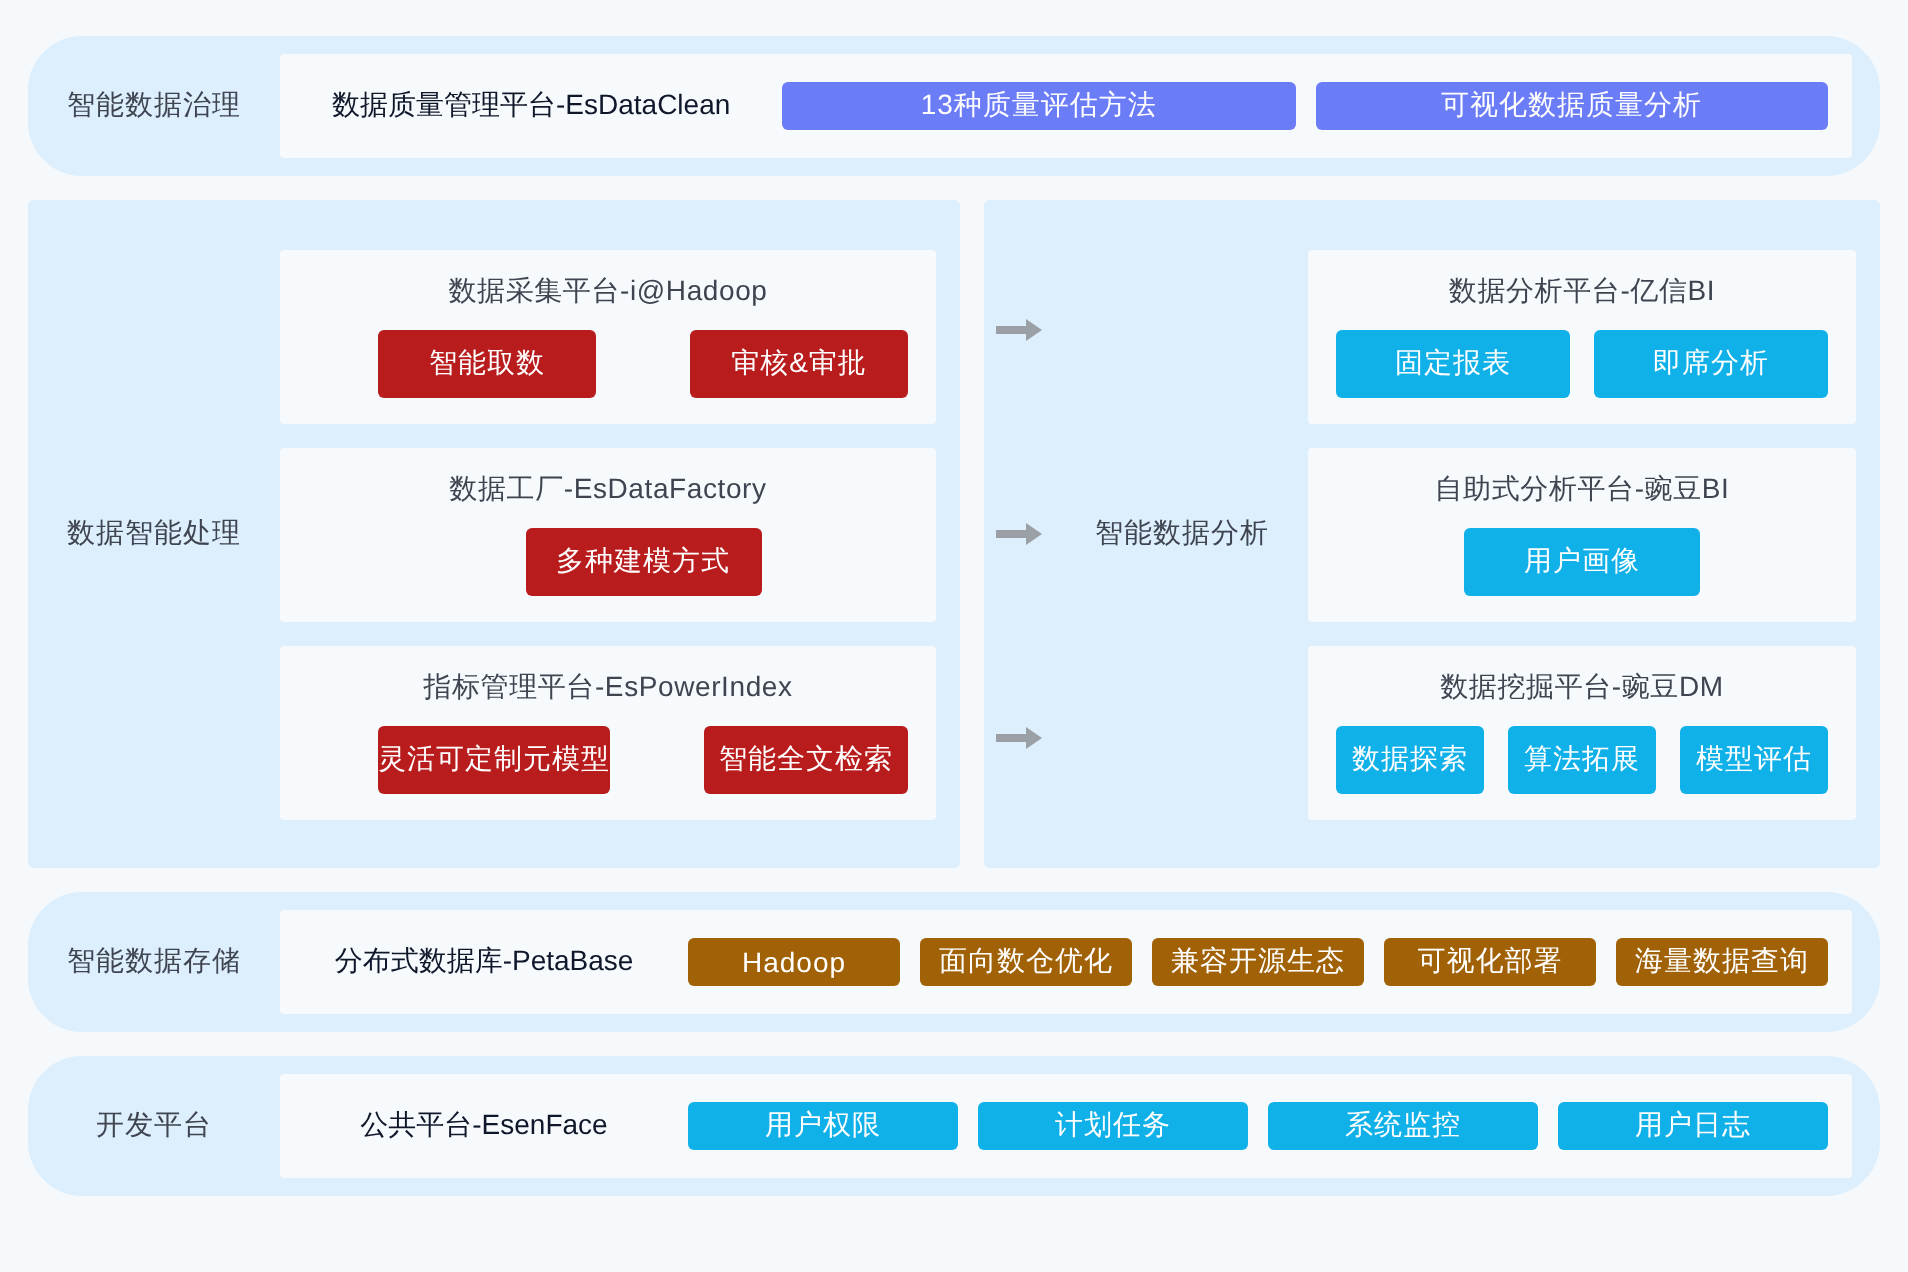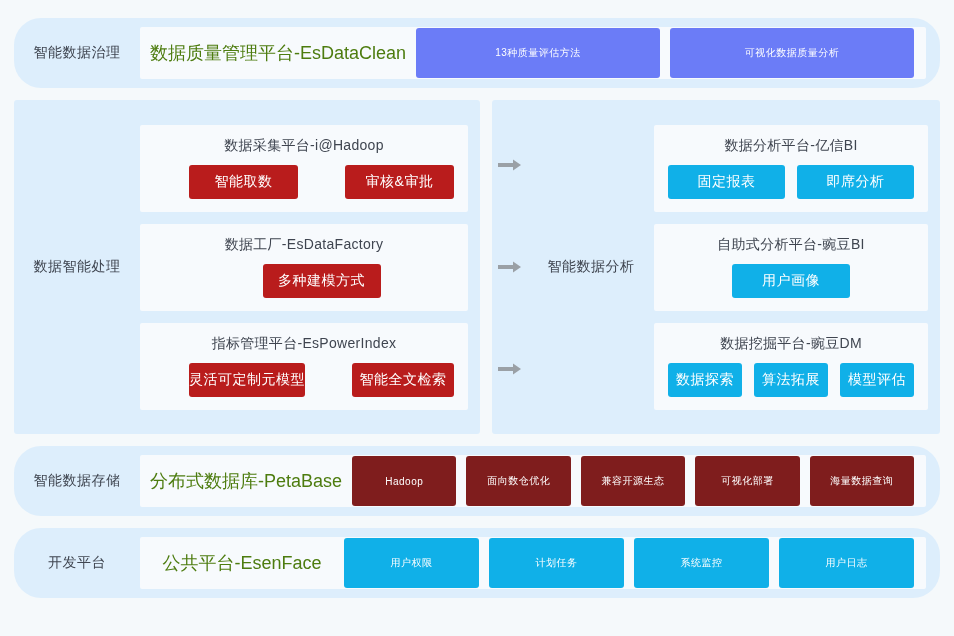--- a/index.html
+++ b/index.html
@@ -54,46 +54,46 @@
     border-radius: 2px;
     display: flex;
     align-items: center;
     padding: 0 12px 0 0;
     box-sizing: border-box;
   }
   .simple-card .plat-name {
     flex: 0 0 auto;
     min-width: 204px;
     text-align: center;
-    font-size: 18px;
-    color: #4d7c0f;
-    padding: 0 10px;
+    font-size: 14px;
+    color: #0f172a;
+    padding: 0 26px;
     box-sizing: border-box;
   }
   .chip-row {
     flex: 1;
     display: flex;
     align-items: center;
     gap: 10px;
   }
   .chip {
     flex: 1 1 0;
-    height: 50px;
+    height: 24px;
     border-radius: 3px;
     display: flex;
     align-items: center;
     justify-content: center;
     color: #ffffff;
-    font-size: 10px;
+    font-size: 14px;
     letter-spacing: 0.5px;
     white-space: nowrap;
     box-sizing: border-box;
   }
   .chip.purple { background: #6b7cf7; }
-  .chip.green  { background: #7f1d1d; }
+  .chip.green  { background: #a16207; }
   .chip.cyan   { background: #10b0e8; }
   .chip.blue   { background: #b91c1c; margin-left: 35px; }
 
   
   .band-main {
     padding: 0;
     height: 334px;
     display: flex;
     align-items: stretch;
     background: transparent;

